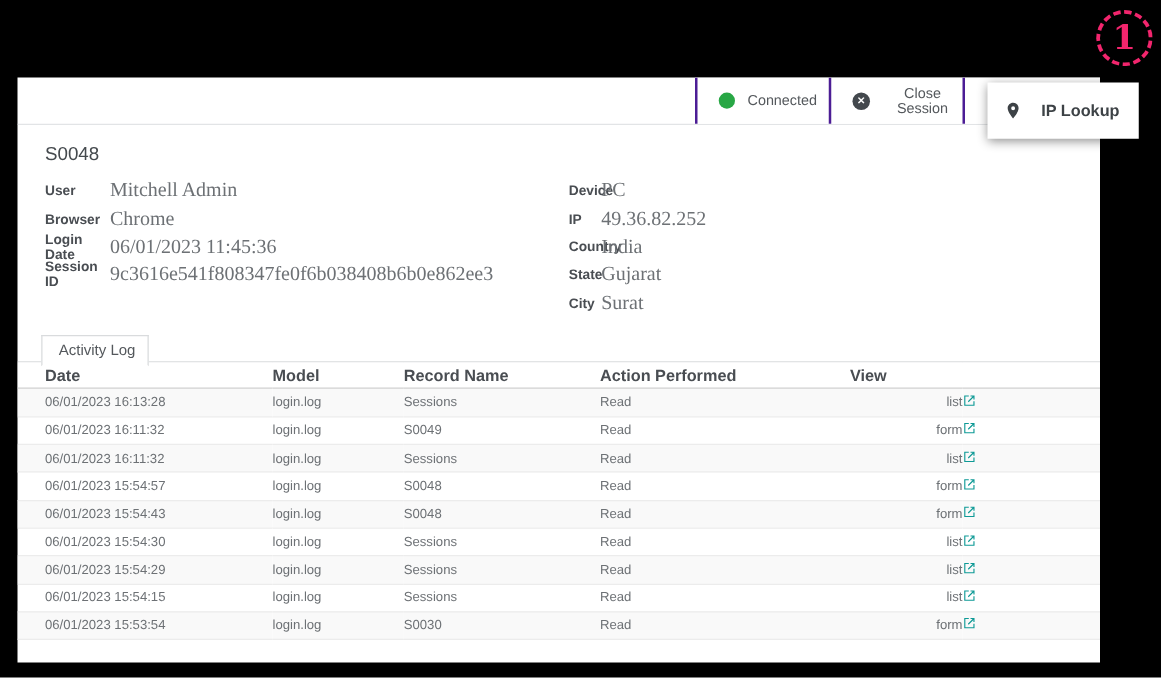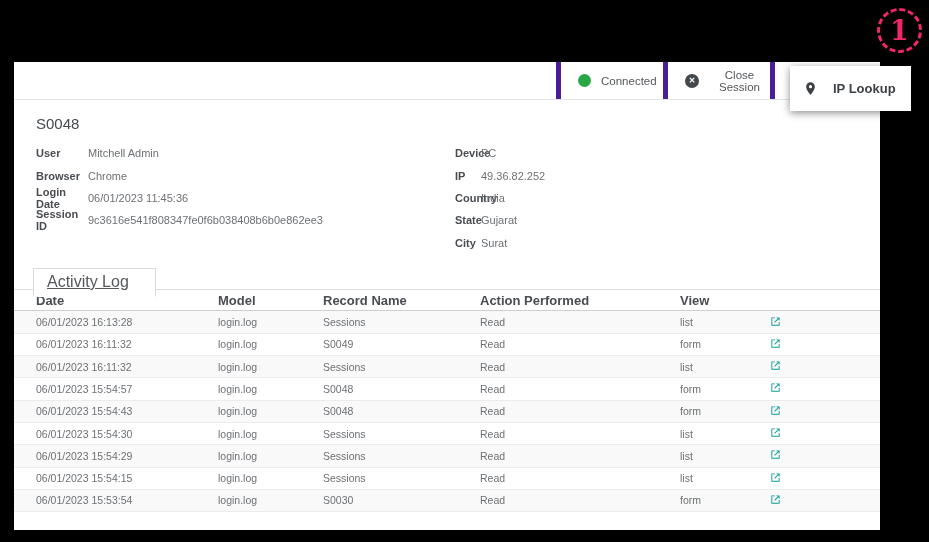--- a/index.html
+++ b/index.html
@@ -16,21 +16,21 @@
     background:#fff; overflow:hidden;
   }
   
   .toolbar {
     height:38px; border-bottom:1px solid #e2e4e6;
     display:flex; justify-content:flex-end; align-items:stretch;
   }
   .tool-btn {
     display:flex; align-items:center; gap:10px;
     width:107px; padding-left:17px;
-    border-left:5px solid #4c1d95;
+    border-left:2px solid #4c1d95;
     background:#fff; border-top:none; border-right:none; border-bottom:none;
     font-family:"Liberation Sans", sans-serif;
     font-size:11.5px; color:#54585c; cursor:pointer;
   }
   .tool-btn.wide { width:110px; padding-left:24px; }
   .dot-green { width:13px; height:13px; border-radius:50%; background:#28a745; flex:0 0 auto; }
   .close-circle {
     width:14px; height:14px; border-radius:50%; background:#43484d;
     color:#fff; font-size:8px; line-height:14px; text-align:center;
     font-weight:bold; flex:0 0 auto;
@@ -48,49 +48,49 @@
   
   .content { padding:7px 0 0 22px; }
   .page-title { font-size:15px; font-weight:500; color:#454a4e; margin:8px 0 10px 0; }
   .fields { display:flex; }
   .fields-col-left  { width:419px; }
   .fields-col-right { flex:1; }
   .field-row { display:flex; align-items:center; height:22.4px; }
   .field-label { font-size:11px; font-weight:bold; color:#494d52; }
   .fields-col-left  .field-label { width:52px; }
   .fields-col-right .field-label { width:26px; }
-  .field-value { font-size:11px; color:#6d7175; }
+  .field-value { font-size:16px; color:#6d7175;font-family:Liberation Serif, serif; }
   
   .tabbar {
     margin-top:13px; margin-left:-22px; padding-left:19px;
     border-bottom:1px solid #d9dbdd; height:23px;
   }
   .tab {
-    display:inline-block; padding:4px 26px 5px 13px; position:relative; top:1px;
+    display:inline-block; padding:4px 10px 5px 13px; position:relative; top:1px;
     border:1px solid #d9dbdd; border-bottom:1px solid #fff;
-    background:#fff; font-size:16px; color:#54585c; cursor:pointer;text-decoration:underline;
+    background:#fff; font-size:12px; color:#54585c; cursor:pointer;
   }
   
   .log-table {
     width:866px; margin-left:-22px; border-collapse:collapse; table-layout:fixed;
   }
   .log-table th {
     text-align:left; font-size:13px; font-weight:bold; color:#494d52;
     height:21px; padding:0; border-bottom:1px solid #cfcfcf; background:#fff;
   }
   .log-table td {
     font-size:10.5px; color:#6d7175; height:22.3px; padding:0;
     border-bottom:1px solid #ececec;
   }
   .log-table tr:nth-child(odd) td { background:#f9f9f9; }
   .col-date   { width:204px; padding-left:22px !important; }
   .col-model  { width:105px; }
   .col-record { width:157px; }
   .col-action { width:200px;margin-top:32px; }
-  .col-view   { width:90px; }
+  .col-view   { width:90px;text-align:right; }
   .col-icon   { width:110px; }
   .ext-svg { width:11px; height:11px; fill:#0e9a96; display:block; }
   .ext-btn { background:none; border:none; cursor:pointer; padding:0; }
   
   .annotation {
     position:absolute; left:877px; top:8px; width:45px; height:45px;
     border:3px dashed #f2256d; border-radius:50%;
     display:flex; align-items:center; justify-content:center;
     color:#f2256d; font-family:"DejaVu Serif", serif; font-size:27px; font-weight:bold;
   }

